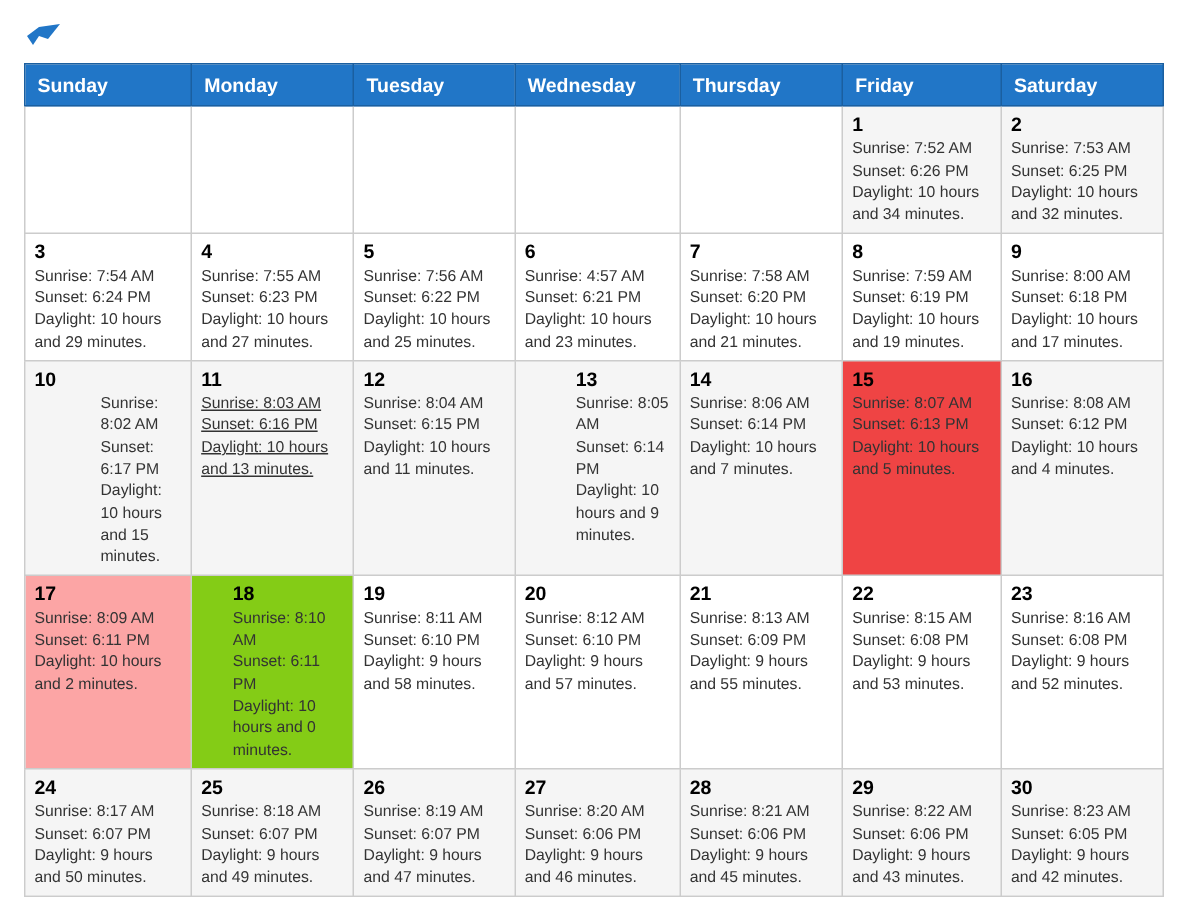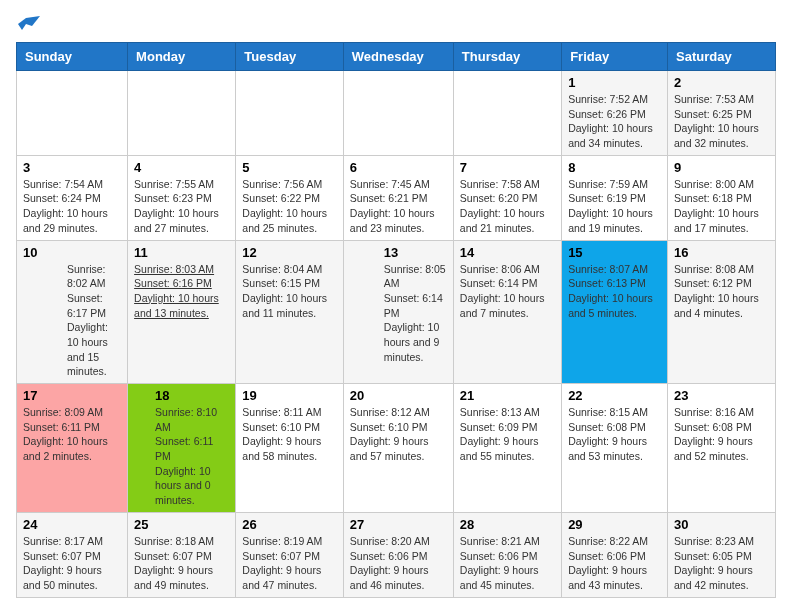--- a/index.html
+++ b/index.html
@@ -150,21 +150,21 @@
 Daylight: 10 hours and 27 minutes.</div>
         </td>
         <td style="background: rgb(255, 255, 255);">
           <span class="day-number">5</span>
           <div class="day-info" style="white-space: pre-line;">Sunrise: 7:56 AM
 Sunset: 6:22 PM
 Daylight: 10 hours and 25 minutes.</div>
         </td>
         <td style="background: rgb(255, 255, 255);">
           <span class="day-number">6</span>
-          <div class="day-info" style="white-space: pre-line;">Sunrise: 7:45 AM
+          <div class="day-info" style="white-space: pre-line;">Sunrise: 4:57 AM
 Sunset: 6:21 PM
 Daylight: 10 hours and 23 minutes.</div>
         </td>
         <td style="background: rgb(255, 255, 255);">
           <span class="day-number">7</span>
           <div class="day-info" style="white-space: pre-line;">Sunrise: 7:58 AM
 Sunset: 6:20 PM
 Daylight: 10 hours and 21 minutes.</div>
         </td>
         <td style="background: rgb(255, 255, 255);">
@@ -204,21 +204,21 @@
           <div class="day-info" style="white-space: pre-line;">Sunrise: 8:05 AM
 Sunset: 6:14 PM
 Daylight: 10 hours and 9 minutes.</div>
         </td>
         <td style="background: rgb(245, 245, 245);">
           <span class="day-number">14</span>
           <div class="day-info" style="white-space: pre-line;">Sunrise: 8:06 AM
 Sunset: 6:14 PM
 Daylight: 10 hours and 7 minutes.</div>
         </td>
-        <td style="background: #0ea5e9;">
+        <td style="background: #ef4444;">
           <span class="day-number">15</span>
           <div class="day-info" style="white-space: pre-line;">Sunrise: 8:07 AM
 Sunset: 6:13 PM
 Daylight: 10 hours and 5 minutes.</div>
         </td>
         <td style="background: rgb(245, 245, 245);">
           <span class="day-number">16</span>
           <div class="day-info" style="white-space: pre-line;">Sunrise: 8:08 AM
 Sunset: 6:12 PM
 Daylight: 10 hours and 4 minutes.</div>

